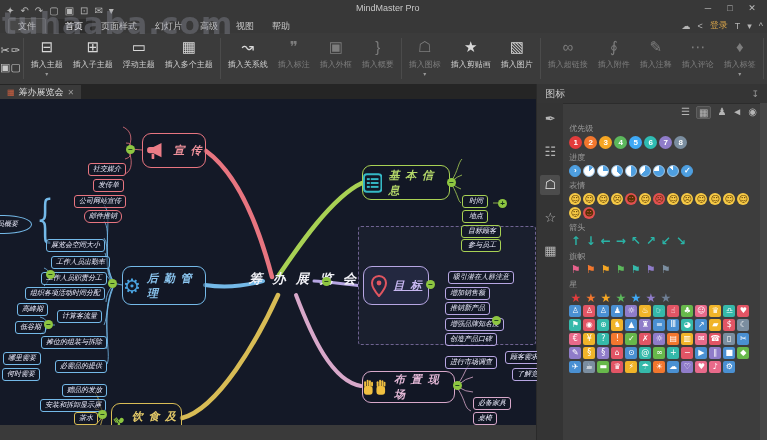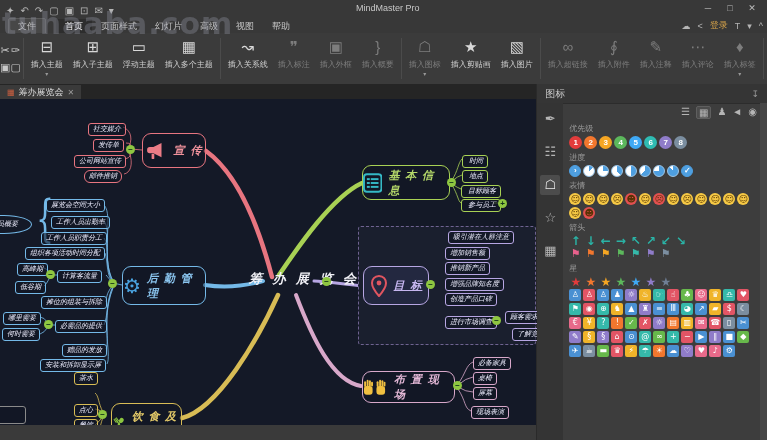--- a/index.html
+++ b/index.html
@@ -36,21 +36,21 @@
   .main{position:absolute;top:84px;left:0;right:0;bottom:0;display:flex;}
   .canvascol{width:537px;position:relative;}
   .tabbar{height:15px;background:#252525;display:flex;align-items:flex-end;border-bottom:1px solid #1c1c1c;}
   .tab{background:#3a3a3a;height:14px;display:flex;align-items:center;gap:4px;padding:0 7px;font-size:9px;color:#ddd;}
   .tab .ticon{color:#d06040;font-size:8px;}
   .tab .tclose{color:#999;font-size:8px;}
   .canvas{position:absolute;top:15px;left:0;width:537px;height:326px;background:#141927;overflow:hidden;}
   .wires{position:absolute;left:0;top:-15px;pointer-events:none;}
   
   .node{position:absolute;border:1px solid #888;padding:1px 4px;border-radius:3px;background:rgba(16,21,36,.6);
-        color:#eef;font:italic 7px "DejaVu Serif",serif;white-space:nowrap;line-height:1.25;z-index:5;}
+        color:#eef;font:italic 7px "DejaVu Serif",serif;white-space:nowrap;line-height:1.25;z-index:5;margin-top:40px;}
   .c-pink{border-color:#e87580;} .c-green{border-color:#a8d154;padding-left:6px;} .c-purple{border-color:#b7a6e3;}
   .c-mauve{border-color:#d8a8ca;} .c-yellow{border-color:#d8bc55;} .c-blue{border-color:#74b9e8;} .c-grey{border-color:#8a8a8a;}
   .topic{position:absolute;display:flex;align-items:center;justify-content:center;gap:6px;border:1.5px solid;
          border-radius:9px;background:rgba(16,21,36,.4);z-index:6;}
   .topic .tl{font:bold italic 11px "DejaVu Serif",serif;letter-spacing:1px;}
   .center-topic{position:absolute;left:249px;top:171px;font:bold italic 13px "DejaVu Serif",serif;color:#f2f2f7;
                 letter-spacing:3px;z-index:6;}
   .dashedbox{position:absolute;left:358px;top:127px;width:176px;height:117px;border:1px dashed #6f6391;
              background:#1a1f2e;border-radius:3px;z-index:1;}
   .dot{position:absolute;width:9px;height:9px;border-radius:50%;background:#8ec641;color:#14351a;font:bold 8px/9px "Liberation Sans",sans-serif;
@@ -490,20 +490,21 @@
         <div class="irow" id="rowArrows">
             <span class="arw">↑</span>
             <span class="arw">↓</span>
             <span class="arw">←</span>
             <span class="arw">→</span>
             <span class="arw">↖</span>
             <span class="arw">↗</span>
             <span class="arw">↙</span>
             <span class="arw">↘</span>
           </div>
+        <div class="seclabel">旗帜</div>
         <div class="irow" id="rowFlags">
             <span class="flg" style="color: rgb(232, 97, 140);">⚑</span>
             <span class="flg" style="color: rgb(242, 119, 46);">⚑</span>
             <span class="flg" style="color: rgb(245, 166, 35);">⚑</span>
             <span class="flg" style="color: rgb(92, 184, 92);">⚑</span>
             <span class="flg" style="color: rgb(53, 185, 170);">⚑</span>
             <span class="flg" style="color: rgb(143, 124, 201);">⚑</span>
             <span class="flg" style="color: rgb(123, 142, 160);">⚑</span>
           </div>
         <div class="seclabel">星</div>

